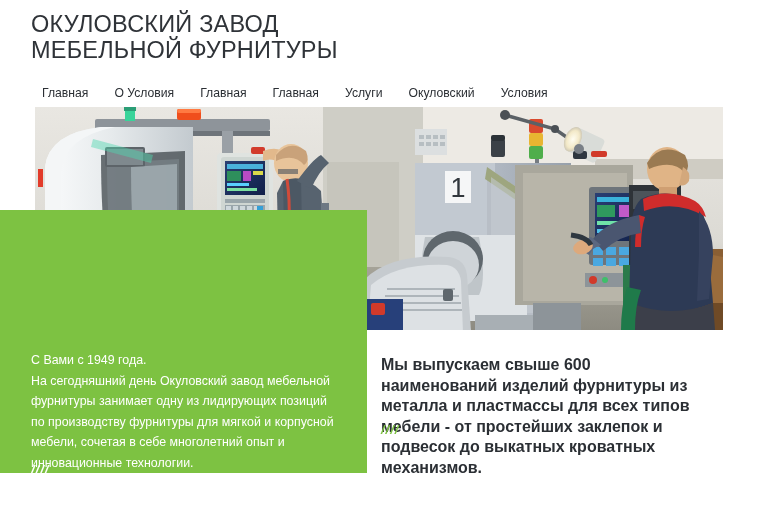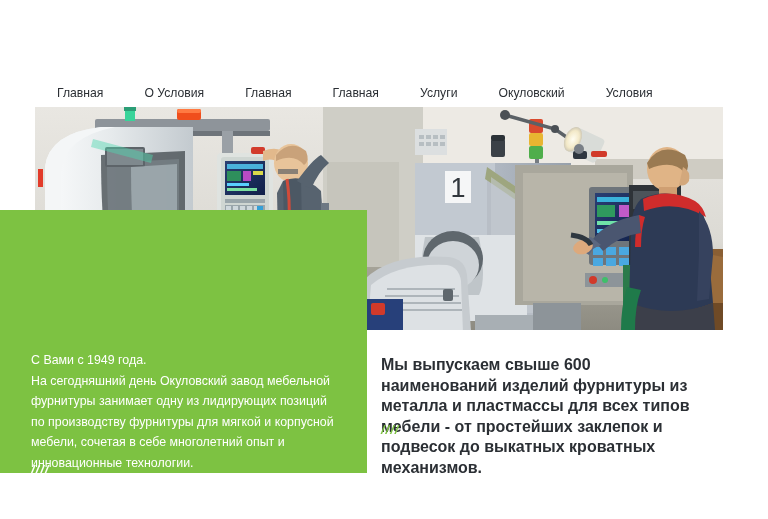--- a/index.html
+++ b/index.html
@@ -49,21 +49,20 @@
     box-sizing: border-box;
   }
   .nav-item {
     color: #2b2f34;
     font-size: 12.2px;
     line-height: 14px;
     white-space: nowrap;
     margin-right: 26px;
     cursor: pointer;
     text-decoration: none;
-    margin-left: 15px;
   }
   .nav-item:last-child { margin-right: 0; }
 
   
   .hero-photo {
     position: absolute;
     left: 35px;
     top: 107px;
     width: 688px;
     height: 223px;
@@ -141,20 +140,22 @@
     left: 0; top: 473px;
     width: 768px; height: 46px;
     background: #ffffff;
     z-index: 1;
   }
 </style>
 </head>
 <body>
 
 <header class="site-header">
+  <div class="brand-title">ОКУЛОВСКИЙ ЗАВОД
+МЕБЕЛЬНОЙ ФУРНИТУРЫ</div>
 
   <nav class="main-nav">
     <a class="nav-item">Главная</a>
     <a class="nav-item">О Условия</a>
     <a class="nav-item">Главная</a>
     <a class="nav-item">Главная</a>
     <a class="nav-item">Услуги</a>
     <a class="nav-item">Окуловский</a>
     <a class="nav-item">Условия</a>
   </nav>

